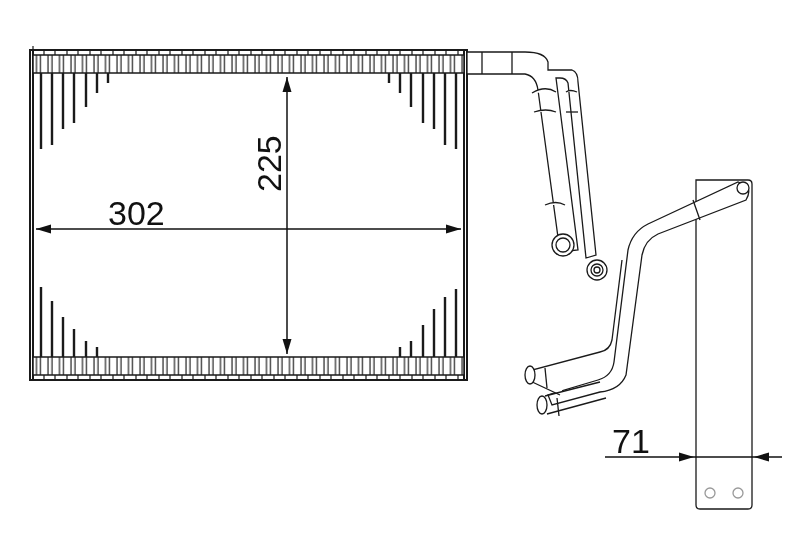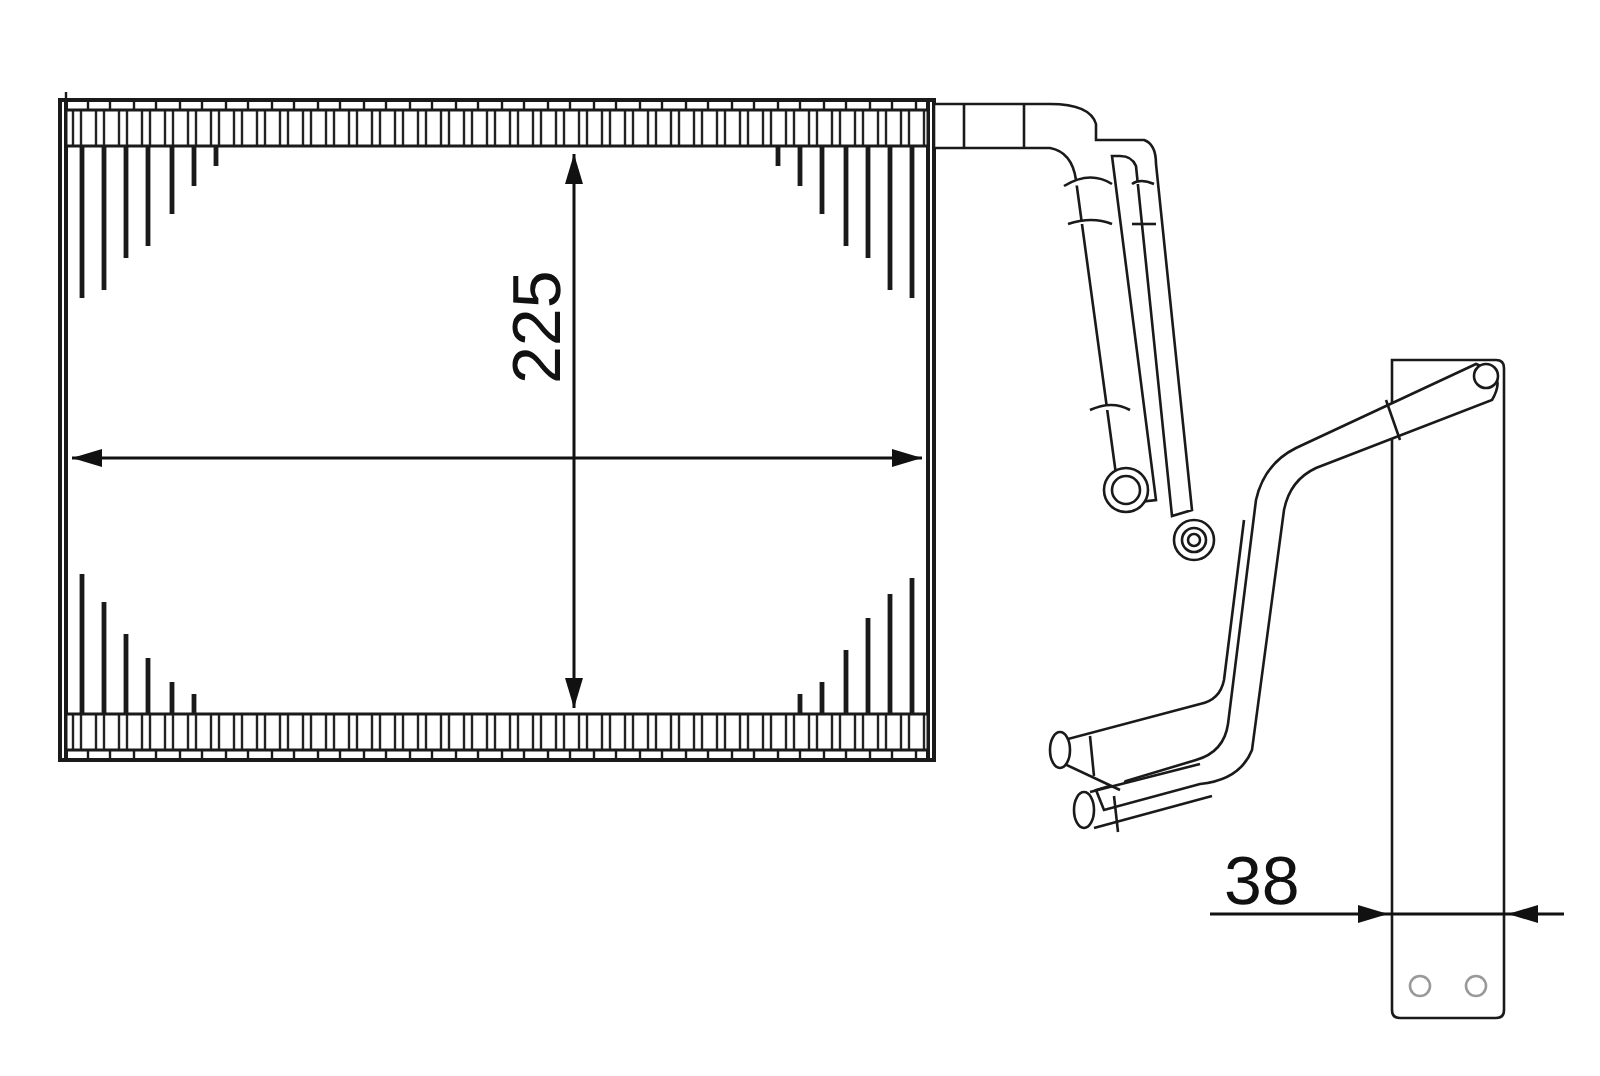--- a/index.html
+++ b/index.html
@@ -84,15 +84,16 @@
 
     <g stroke="#111" stroke-width="1.5" fill="#111">
       <line x1="36" y1="229" x2="461" y2="229" marker-start="url(#arr)" marker-end="url(#arr)"></line>
       <line x1="287" y1="77" x2="287" y2="354" marker-start="url(#arr)" marker-end="url(#arr)"></line>
       <line x1="605" y1="457" x2="694" y2="457" marker-end="url(#arr)"></line>
       <line x1="782" y1="457" x2="754" y2="457" marker-end="url(#arr)"></line>
       <line x1="694" y1="457" x2="754" y2="457"></line>
     </g>
   </svg>
 
+  <div class="dim-label" id="lbl-width">302</div>
   <div class="dim-label" id="lbl-height">225</div>
-  <div class="dim-label" id="lbl-depth">38</div>
+  <div class="dim-label" id="lbl-depth">71</div>
 </div>
 
 </body></html>

